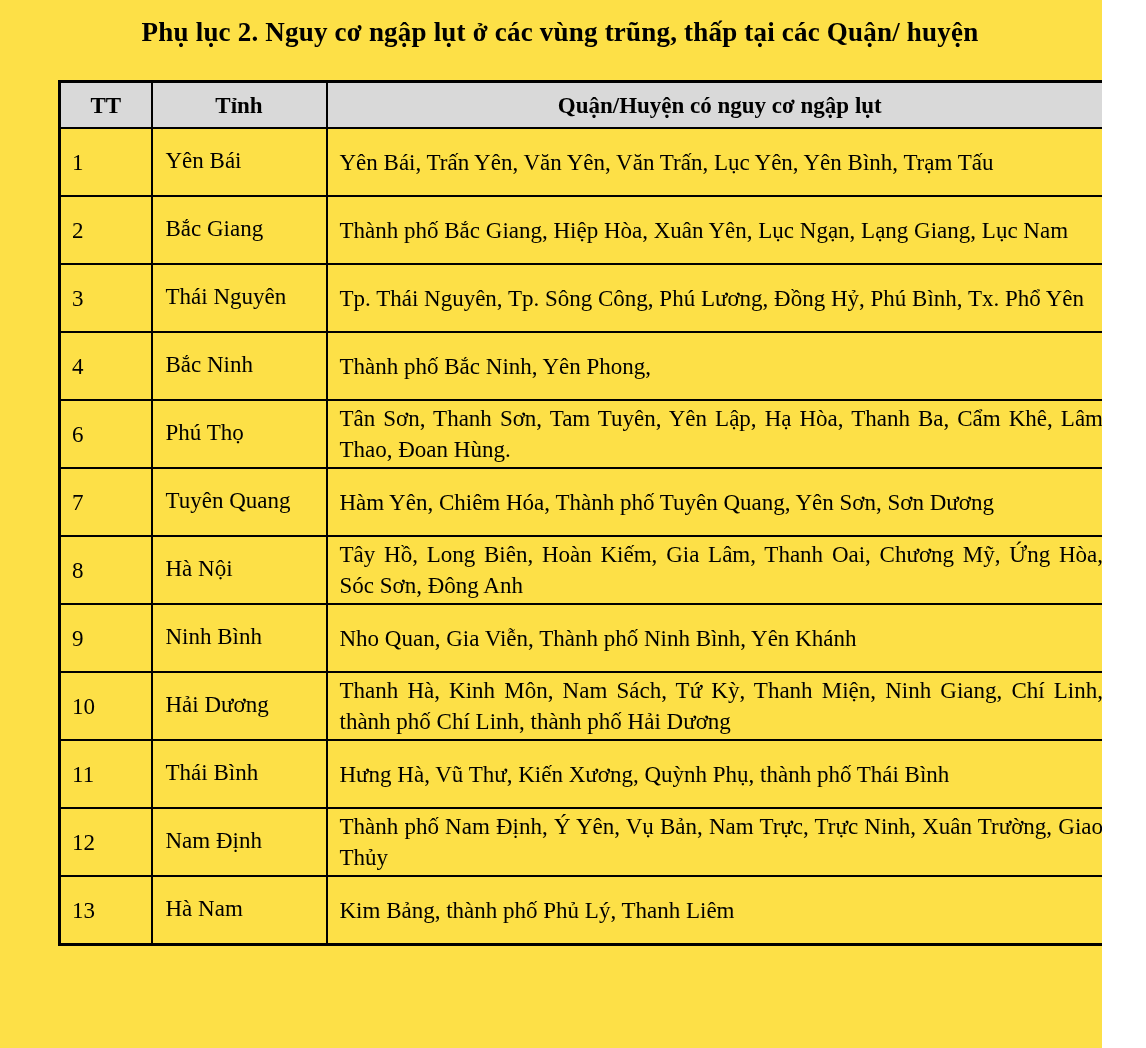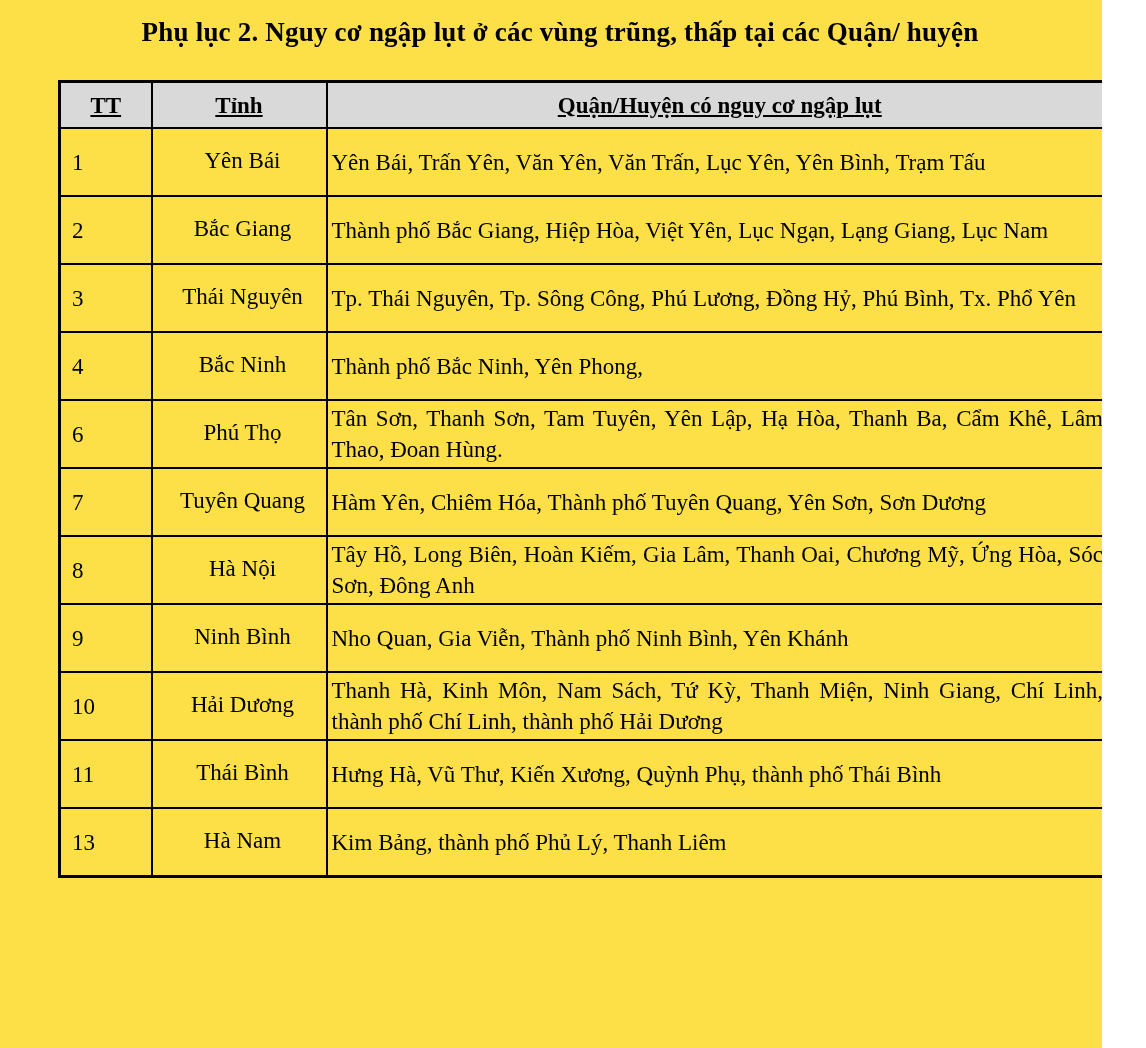--- a/index.html
+++ b/index.html
@@ -42,37 +42,36 @@
     line-height: 31px;
     vertical-align: middle;
     overflow: hidden;
   }
   table.flood-table th {
     background: #d9d9d9;
     font-weight: bold;
     text-align: center;
     height: 40px;
     padding: 2px 4px;
-    text-decoration: underline;
   }
   col.c-tt   { width: 92px;  }
   col.c-tinh { width: 175px; }
   col.c-dist { width: 787px; }
   td.col-tt {
     height: 62px;
     text-align: left;
     padding: 2px 6px 2px 11px;
   }
   td.col-tinh {
-    text-align: center;
+    text-align: left;
     padding: 2px 6px 6px 13px;
   }
   td.col-districts {
     text-align: justify;
-    padding: 2px 9px 2px 4px;
+    padding: 2px 9px 2px 12px;
   }
 </style>
 </head>
 <body>
 
 <div class="page">
 
   <h1 class="doc-title">Phụ lục 2. Nguy cơ ngập lụt ở các vùng trũng, thấp tại các Quận/ huyện</h1>
 
   <table class="flood-table">
@@ -91,21 +90,21 @@
     <tbody id="table-body">
     <tr>
       <td class="col-tt">1</td>
       <td class="col-tinh">Yên Bái</td>
       <td class="col-districts">Yên Bái, Trấn Yên, Văn Yên, Văn Trấn, Lục Yên, Yên Bình, Trạm Tấu</td>
     </tr>
 
     <tr>
       <td class="col-tt">2</td>
       <td class="col-tinh">Bắc Giang</td>
-      <td class="col-districts">Thành phố Bắc Giang, Hiệp Hòa, Việt Yên, Lục Ngạn, Lạng Giang, Lục Nam</td>
+      <td class="col-districts">Thành phố Bắc Giang, Hiệp Hòa, Xuân Yên, Lục Ngạn, Lạng Giang, Lục Nam</td>
     </tr>
 
     <tr>
       <td class="col-tt">3</td>
       <td class="col-tinh">Thái Nguyên</td>
       <td class="col-districts">Tp. Thái Nguyên, Tp. Sông Công, Phú Lương, Đồng Hỷ, Phú Bình, Tx. Phổ Yên</td>
     </tr>
 
     <tr>
       <td class="col-tt">4</td>
@@ -142,20 +141,25 @@
       <td class="col-tinh">Hải Dương</td>
       <td class="col-districts">Thanh Hà, Kinh Môn, Nam Sách, Tứ Kỳ, Thanh Miện, Ninh Giang, Chí Linh, thành phố Chí Linh, thành phố Hải Dương</td>
     </tr>
 
     <tr>
       <td class="col-tt">11</td>
       <td class="col-tinh">Thái Bình</td>
       <td class="col-districts">Hưng Hà, Vũ Thư, Kiến Xương, Quỳnh Phụ, thành phố Thái Bình</td>
     </tr>
 
+    <tr>
+      <td class="col-tt">12</td>
+      <td class="col-tinh">Nam Định</td>
+      <td class="col-districts">Thành phố Nam Định, Ý Yên, Vụ Bản, Nam Trực, Trực Ninh, Xuân Trường, Giao Thủy</td>
+    </tr>
 
     <tr>
       <td class="col-tt">13</td>
       <td class="col-tinh">Hà Nam</td>
       <td class="col-districts">Kim Bảng, thành phố Phủ Lý, Thanh Liêm</td>
     </tr>
 
   </tbody>
   </table>
 

